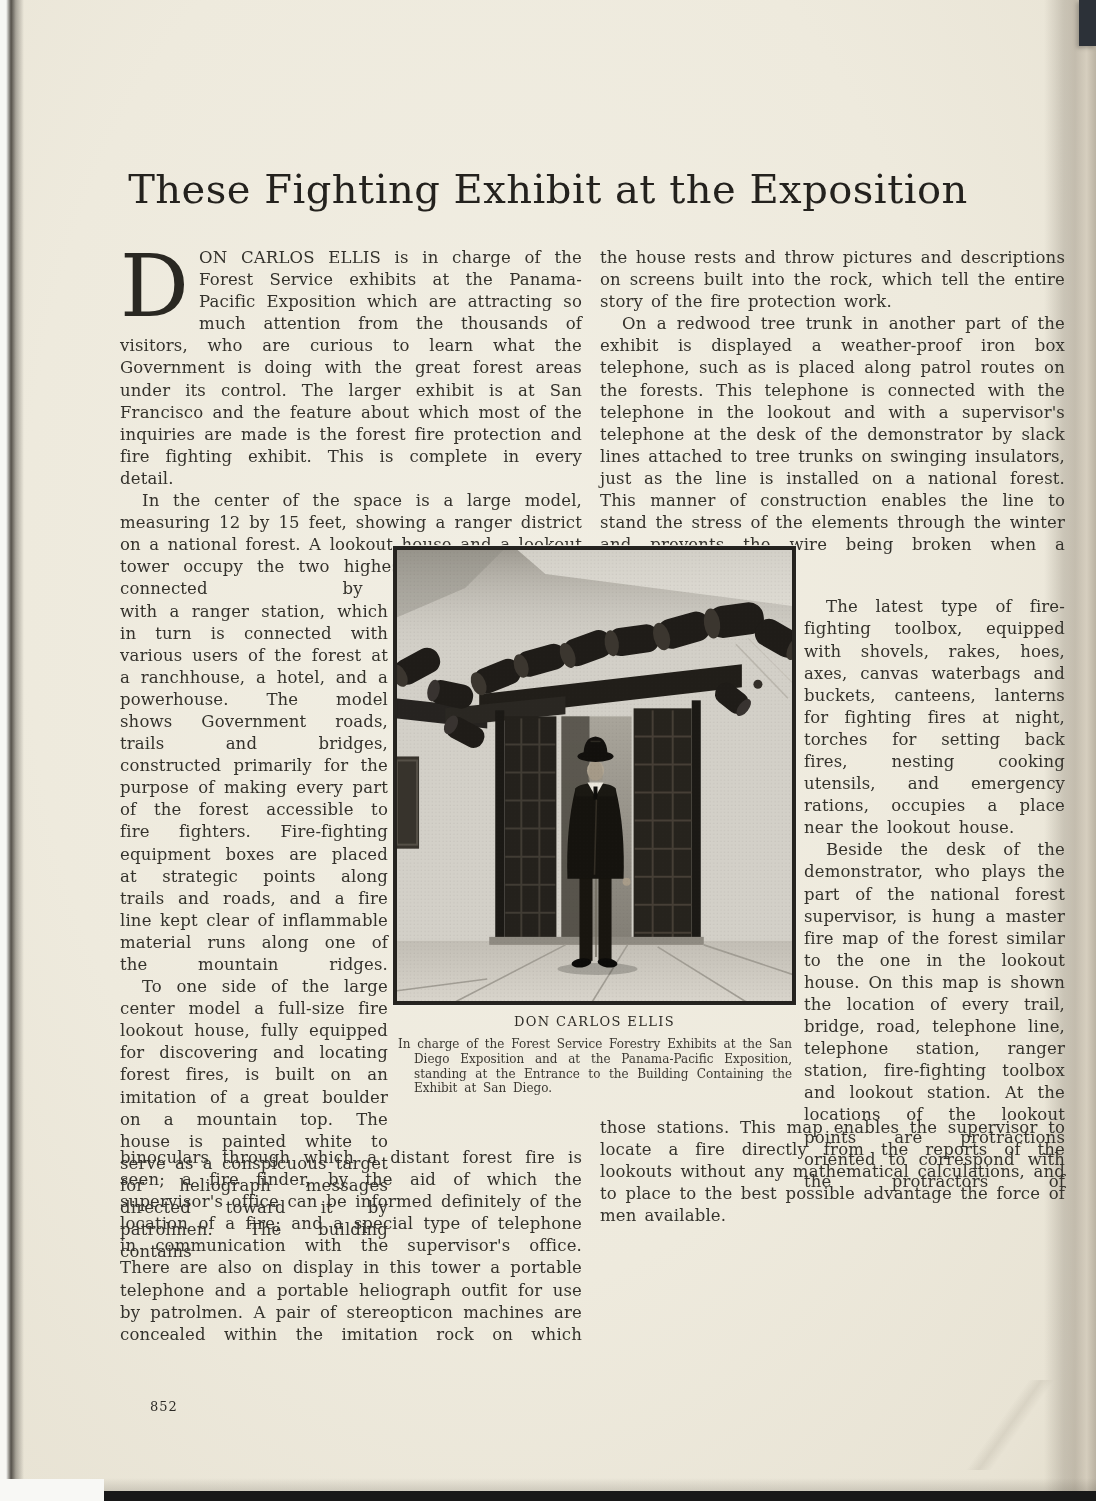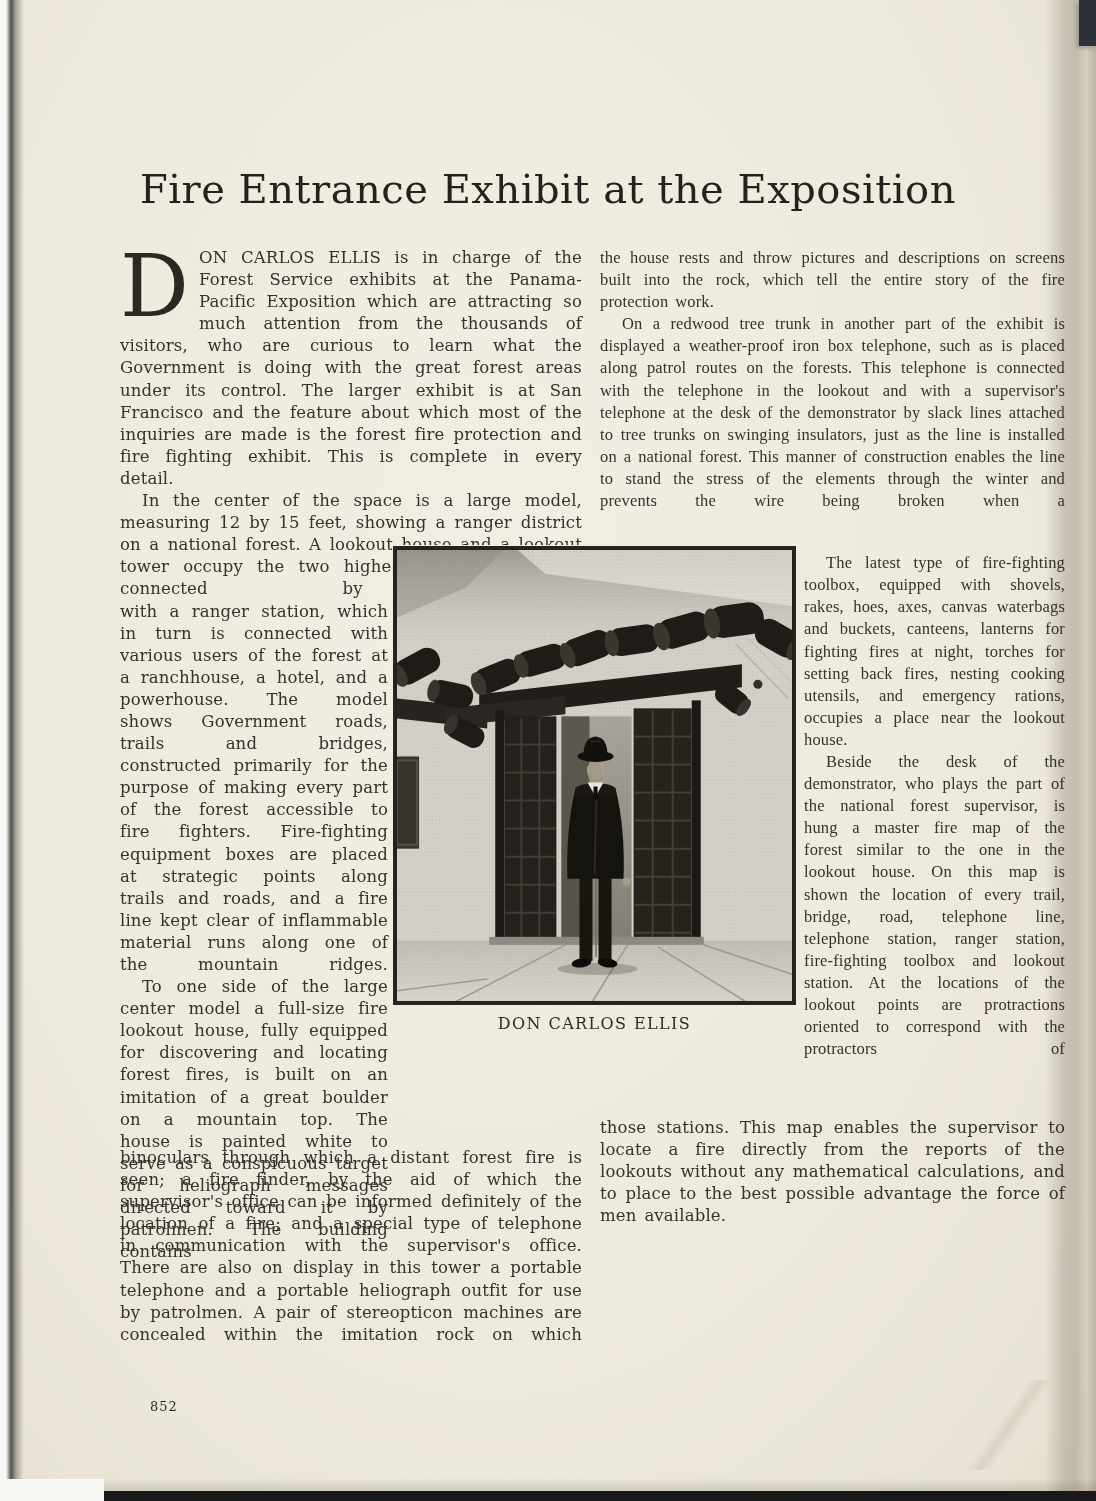--- a/index.html
+++ b/index.html
@@ -27,56 +27,56 @@
   
   .title{position:absolute;left:0;top:166px;width:100%;margin:0;text-align:center;
     font-size:40px;font-weight:400;letter-spacing:.5px;color:#24221e;}
 
   
   .bodytext p{margin:0;text-align:justify;font-size:16.5px;line-height:22.1px;
     word-spacing:2.5px;letter-spacing:.15px;}
   .cont{text-align-last:justify;-moz-text-align-last:justify;}
   .ind{text-indent:22px;}
   .col-left{position:absolute;left:120px;top:247px;width:462px;}
-  .col-right{position:absolute;left:600px;top:247px;width:465px;font-family:Liberation Serif, serif;}
+  .col-right{position:absolute;left:600px;top:247px;width:465px;}
   .narrow-left{width:268px;}
   .narrow-left p,.narrow-right p{word-spacing:3px;}
   .narrow-right{width:261px;margin-left:204px;margin-top:40px;}
   .tree-falls{padding-left:206px;text-align:left !important;}
   .wide-bottom-left{position:absolute;left:120px;top:1147px;width:462px;}
   .wide-bottom-right{position:absolute;left:600px;top:1117px;width:465px;}
 
   .dropcap{float:left;font-size:86px;line-height:66px;padding:6px 10px 0 0;color:#2a2822;}
 
   
   .photo{position:absolute;left:393px;top:546px;width:399px;height:455px;margin:0;
     border:2px solid #262420;background:#d3d0c8;box-shadow:0 0 0 1px rgba(240,238,230,.9);}
   .photo svg{display:block;width:100%;height:100%;}
   .caption-title{position:absolute;left:393px;top:1014px;width:403px;text-align:center;
-    font-size:16px;letter-spacing:1.4px;color:#2e2c27;}
+    font-size:13px;letter-spacing:1.4px;color:#2e2c27;}
   .caption-body{position:absolute;left:398px;top:1037px;width:394px;
     font-size:12px;line-height:14.8px;word-spacing:3px;text-align:justify;
     padding-left:16px;text-indent:-16px;box-sizing:border-box;color:#3b3832;}
   .page-number{position:absolute;left:150px;top:1399px;font-size:13px;color:#2c2a25;letter-spacing:1px;}
 </style>
 </head>
 <body>
 
 <div class="page">
 
   <div class="edge-left-white"></div>
   <div class="edge-left-line"></div>
   <div class="edge-right"></div>
   <div class="corner-tr"></div>
   <div class="crease"></div>
   <div class="bottom-shadow"></div>
   <div class="bottom-bar"></div>
   <div class="corner-bl-white"></div>
 
-  <h1 class="title">Fire Entrance Exhibit at the Exposition</h1>
+  <h1 class="title">These Fighting Exhibit at the Exposition</h1>
 
   <div class="col-left bodytext">
     <p><span class="dropcap">D</span><span>ON CARLOS ELLIS is in charge of the Forest Service exhibits at the Panama-Pacific Exposition which are attracting so much attention from the thousands of visitors, who are curious to learn what the Government is doing with the great forest areas under its control. The larger exhibit is at San Francisco and the feature about which most of the inquiries are made is the forest fire protection and fire fighting exhibit. This is complete in every detail.</span></p>
     <p class="cont ind">In the center of the space is a large model, measuring 12 by 15 feet, showing a ranger district on a national forest. A lookout house and a lookout tower occupy the two highest peaks. These are connected by telephone</p>
     <div class="narrow-left">
       <p class="cont">with a ranger station, which in turn is connected with various users of the forest at a ranchhouse, a hotel, and a powerhouse. The model shows Government roads, trails and bridges, constructed primarily for the purpose of making every part of the forest accessible to fire fighters. Fire-fighting equipment boxes are placed at strategic points along trails and roads, and a fire line kept clear of inflammable material runs along one of the mountain ridges.</p>
       <p class="cont ind">To one side of the large center model a full-size fire lookout house, fully equipped for discovering and locating forest fires, is built on an imitation of a great boulder on a mountain top. The house is painted white to serve as a conspicuous target for heliograph messages directed toward it by patrolmen. The building contains</p>
     </div>
   </div>
 
@@ -243,16 +243,17 @@
       <ellipse cx="200" cy="208" rx="18" ry="5.5" fill="#12100d"></ellipse>
       <path d="M188,208 C188,196 191,189 200,188 C209,189 212,196 212,208 Z" fill="#12100d"></path>
       <line x1="195" y1="193" x2="205" y2="193" stroke="#2c2922" stroke-width="1.5"></line>
 
       <rect x="0" y="0" width="398" height="454" fill="url(#halftone)"></rect>
       <rect x="1" y="1" width="396" height="452" fill="none" stroke="#24221e" stroke-width="2"></rect>
     </svg>
   </figure>
 
   <div class="caption-title">DON CARLOS ELLIS</div>
+  <div class="caption-body">In charge of the Forest Service Forestry Exhibits at the San Diego Exposition and at the Panama-Pacific Exposition, standing at the Entrance to the Building Containing the Exhibit at San Diego.</div>
 
   <div class="page-number">852</div>
 
 </div>
 
 </body></html>

